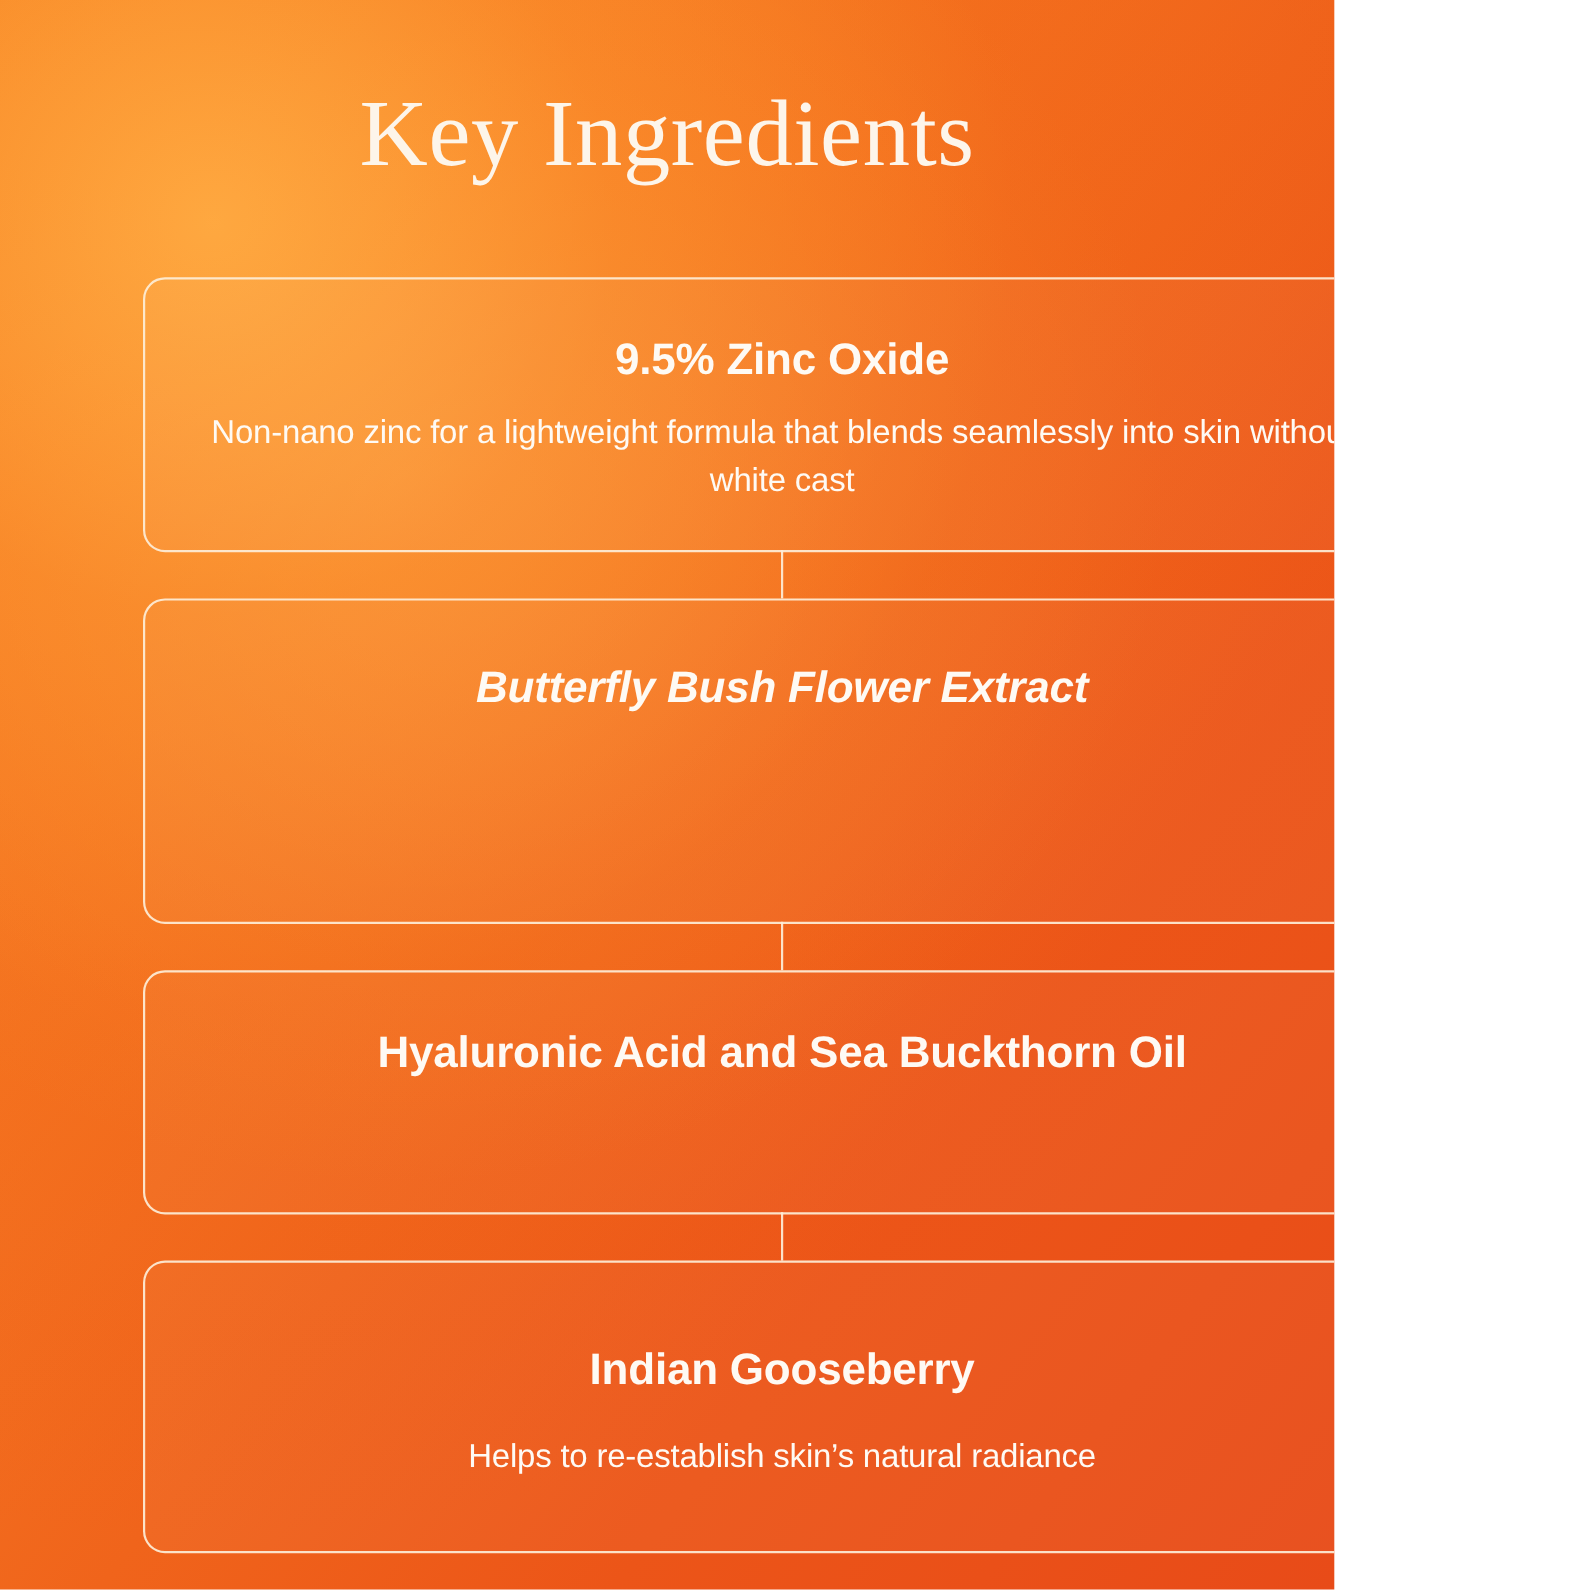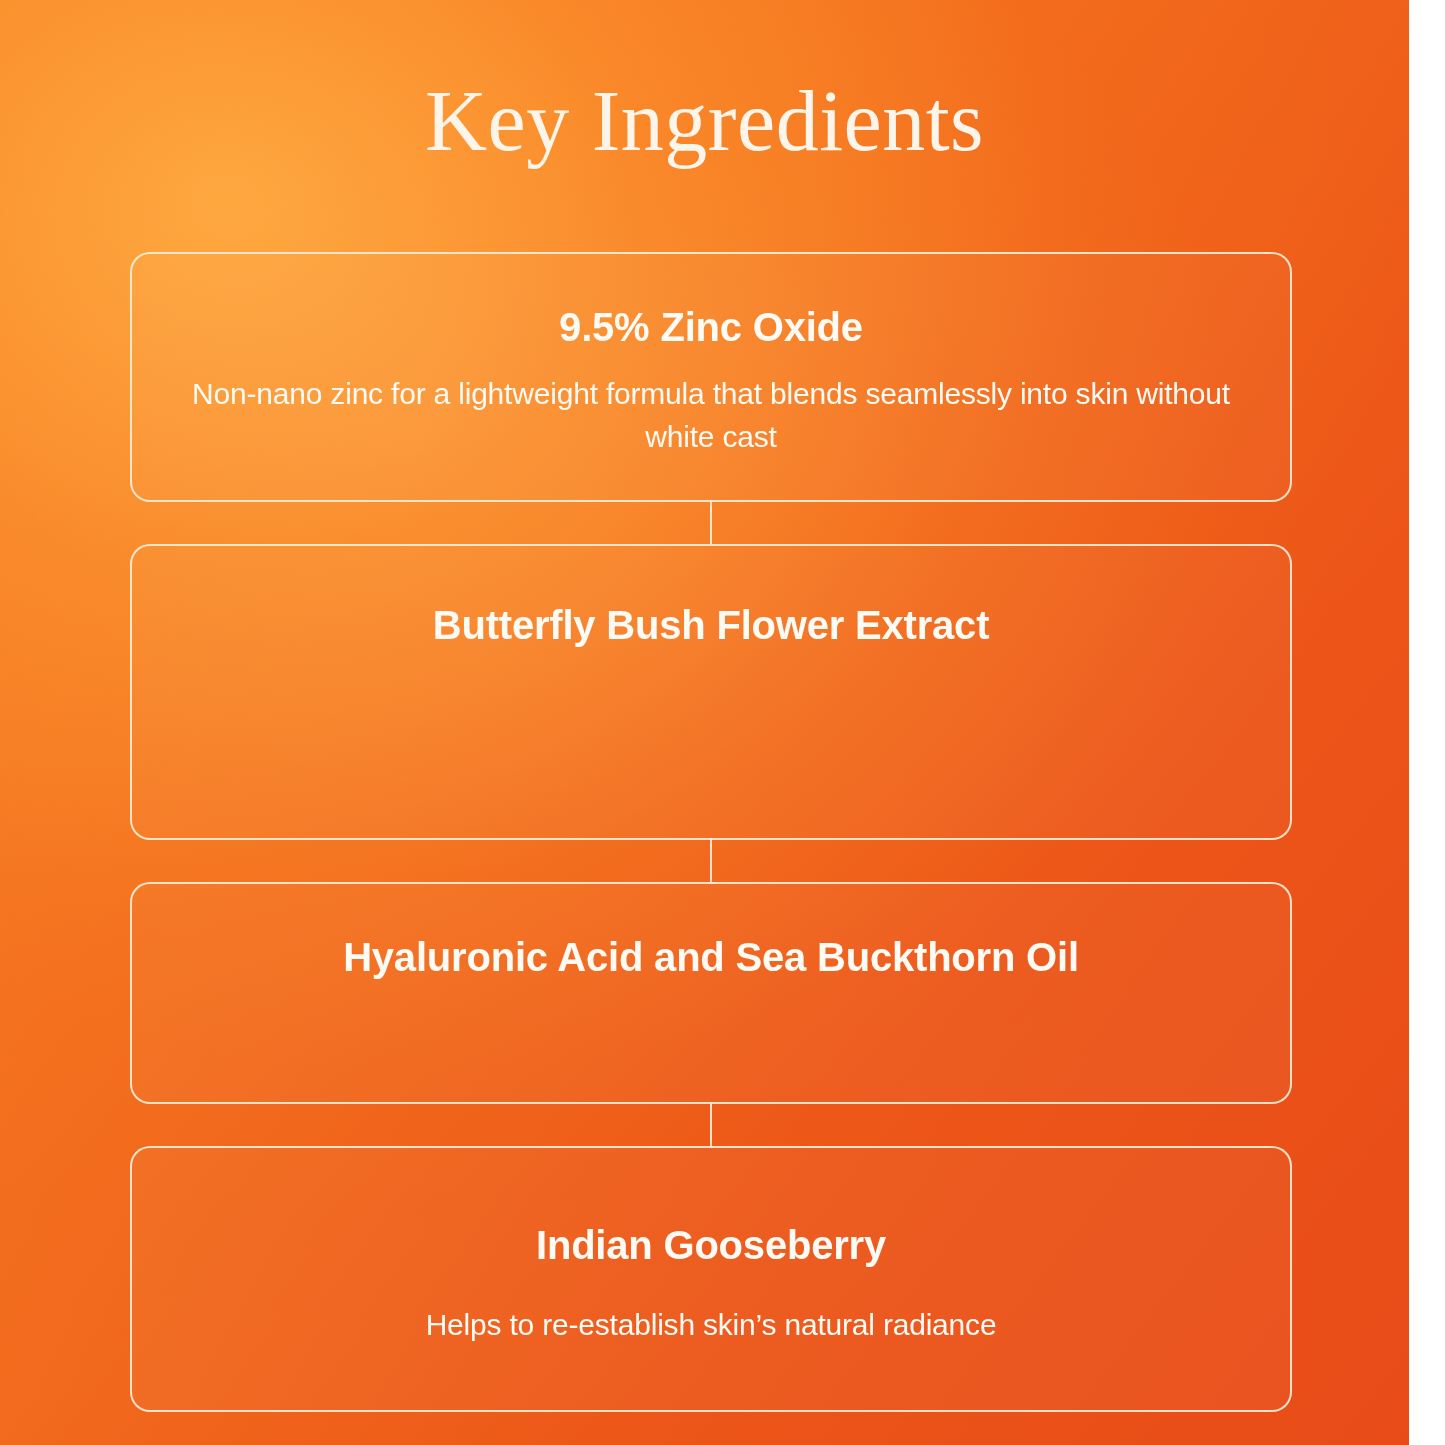--- a/index.html
+++ b/index.html
@@ -8,21 +8,21 @@
   }
   body {
     width: 1445px;
     height: 1445px;
     overflow: hidden;
     font-family: "Liberation Sans", sans-serif;
   }
 
   #page {
     position: relative;
-    width: 1409px;
+    width: 1213px;
     height: 1445px;
     background:
       radial-gradient(115% 95% at 16% 14%,
         rgba(255,168,62,0.95) 0%,
         rgba(250,134,36,0.70) 26%,
         rgba(244,104,22,0.30) 52%,
         rgba(235,74,20,0.05) 74%,
         rgba(232,69,20,0) 88%),
       linear-gradient(128deg,
         #f7912f 0%,
@@ -106,21 +106,21 @@
     font-weight: 400;
     line-height: 1.42;
     margin: 0 0 8px 0;
     letter-spacing: -0.2px;
   }
 
   
   .card-1 { min-height: 222px; }
   .card-1 .card-title { margin-top: 20px; }
   .card-2 { min-height: 296px; }
-  .card-2 .card-title { margin-top: 26px; margin-bottom: 26px; }
+  .card-2 .card-title { margin-top: 26px; margin-bottom: 26px; font-style: italic; }
   .card-3 { min-height: 222px; }
   .card-3 .card-title { margin-top: 20px; }
   .card-4 { min-height: 228px; padding-top: 48px; padding-bottom: 56px; }
   .card-4 .card-title { margin-top: 26px; margin-bottom: 34px; text-align: center; }
 </style>
 </head>
 <body>
 
 <div id="page">
 

